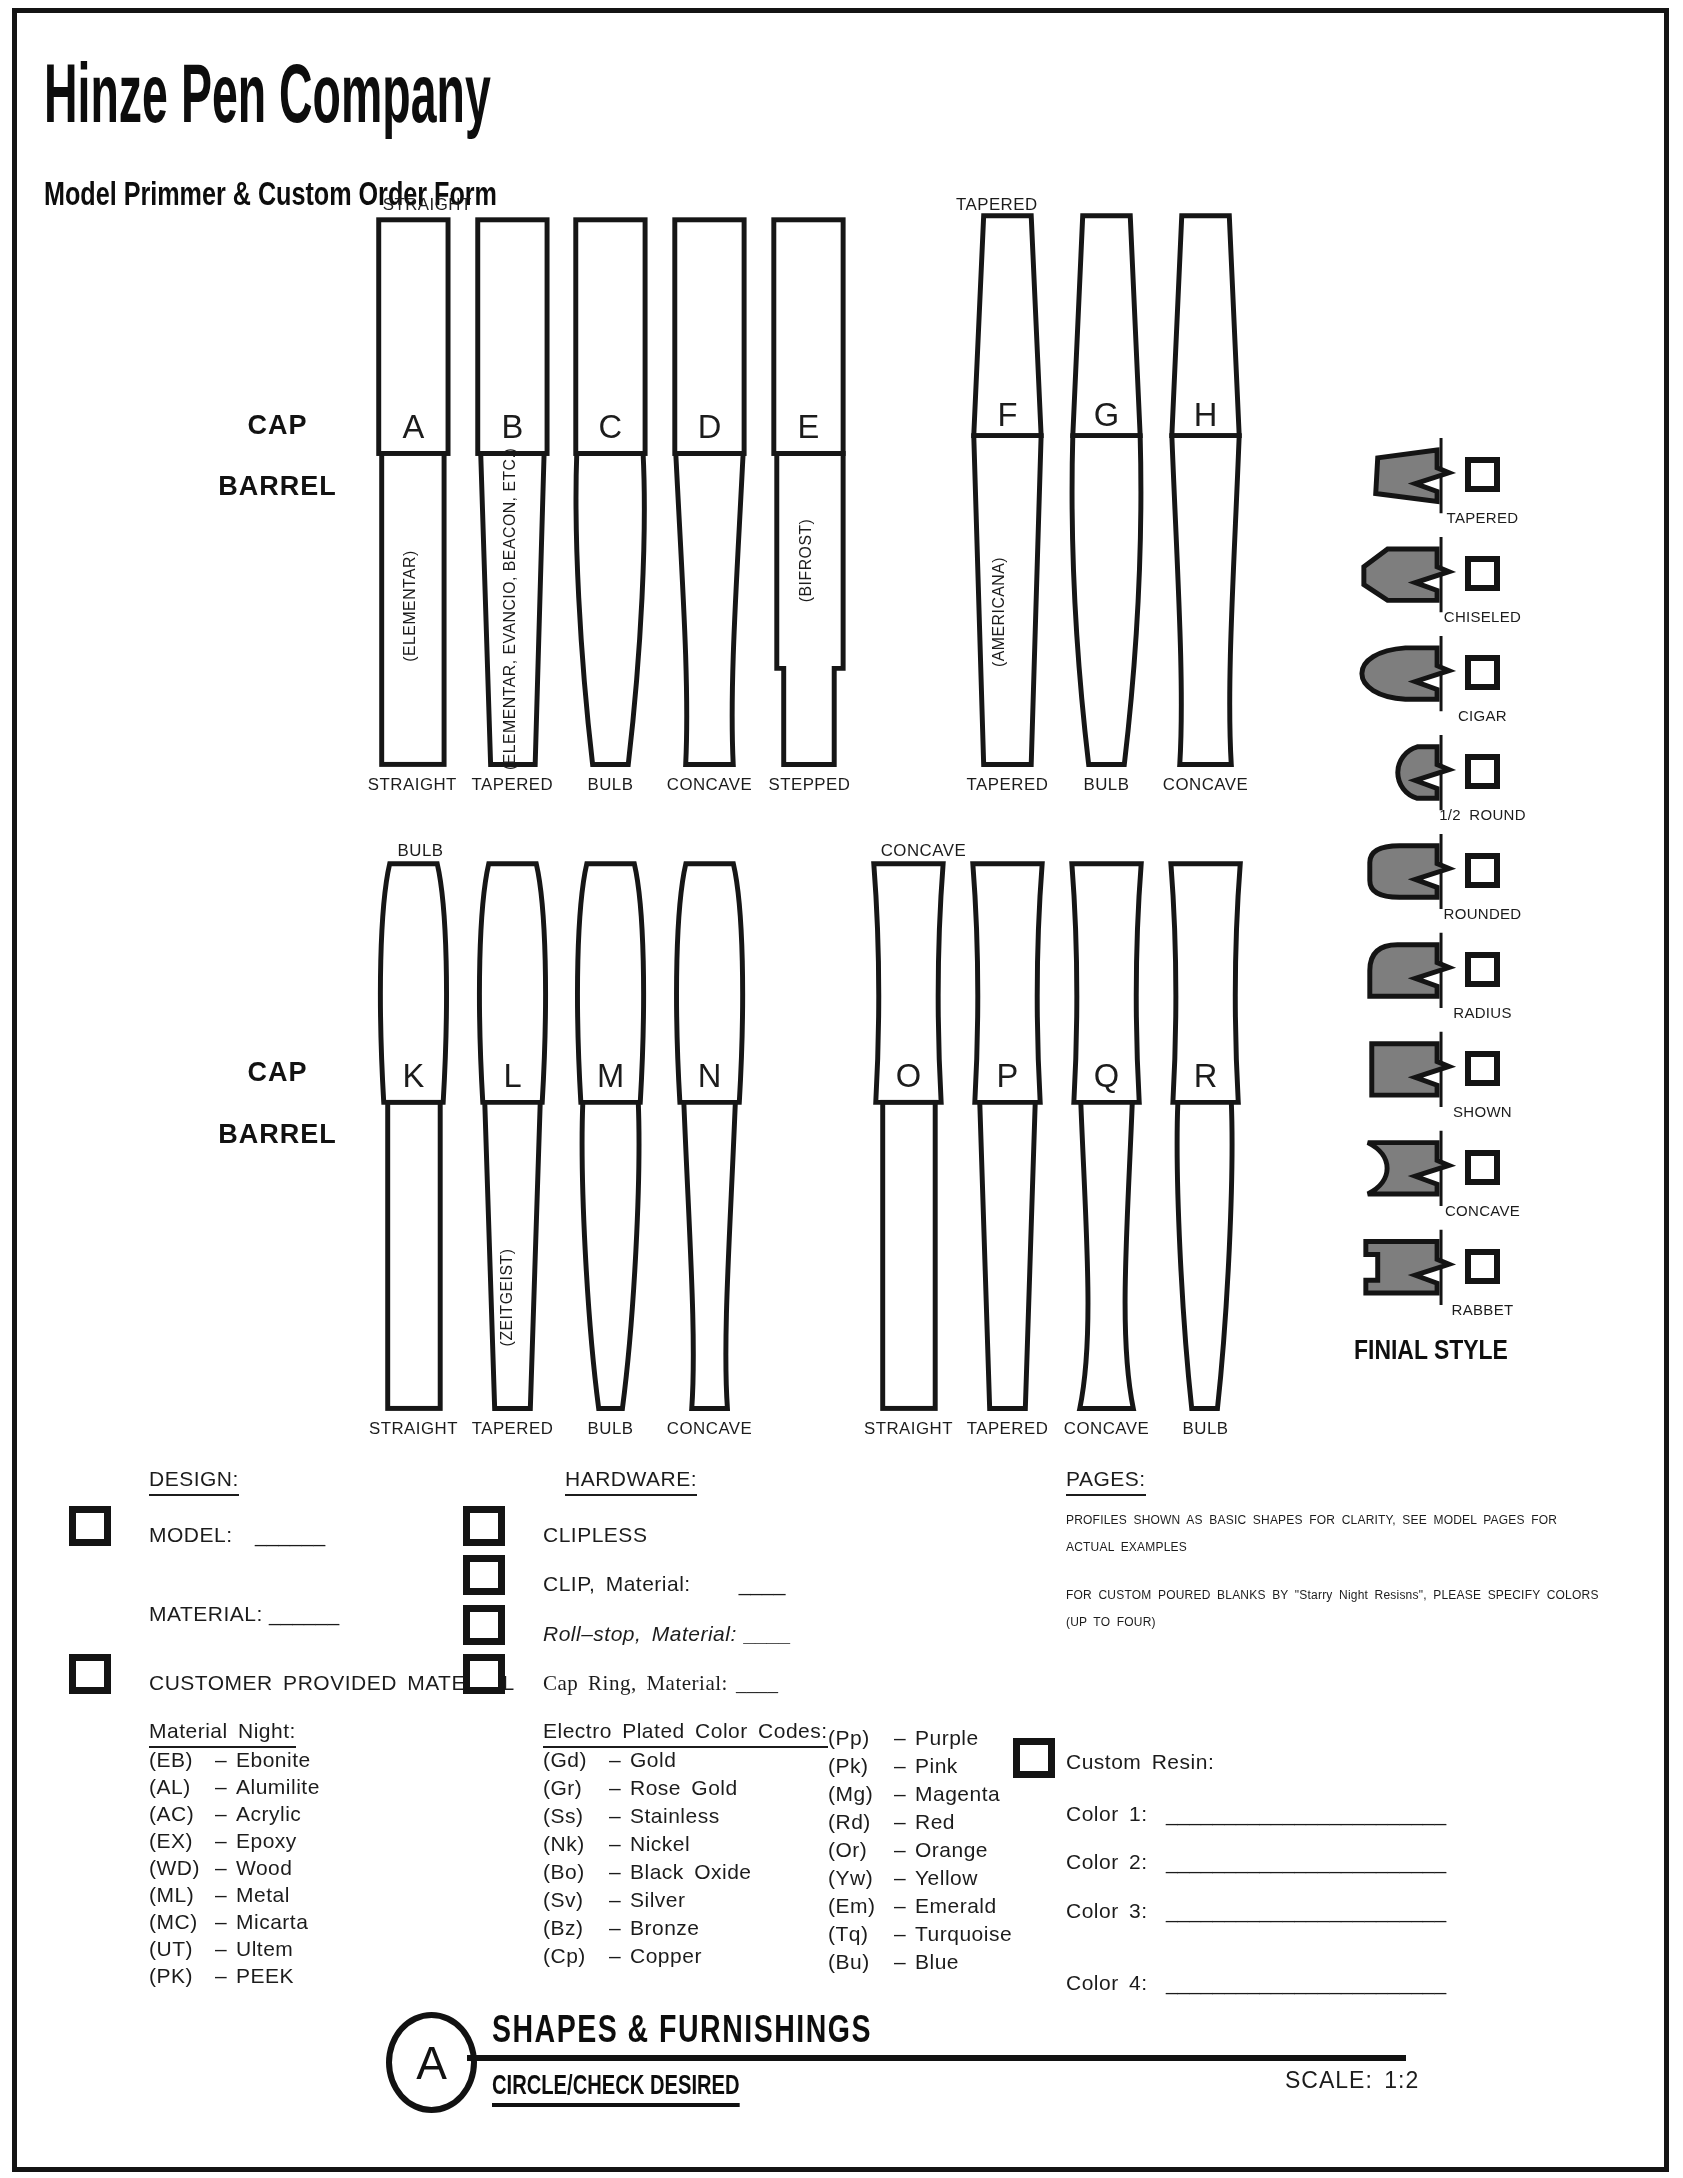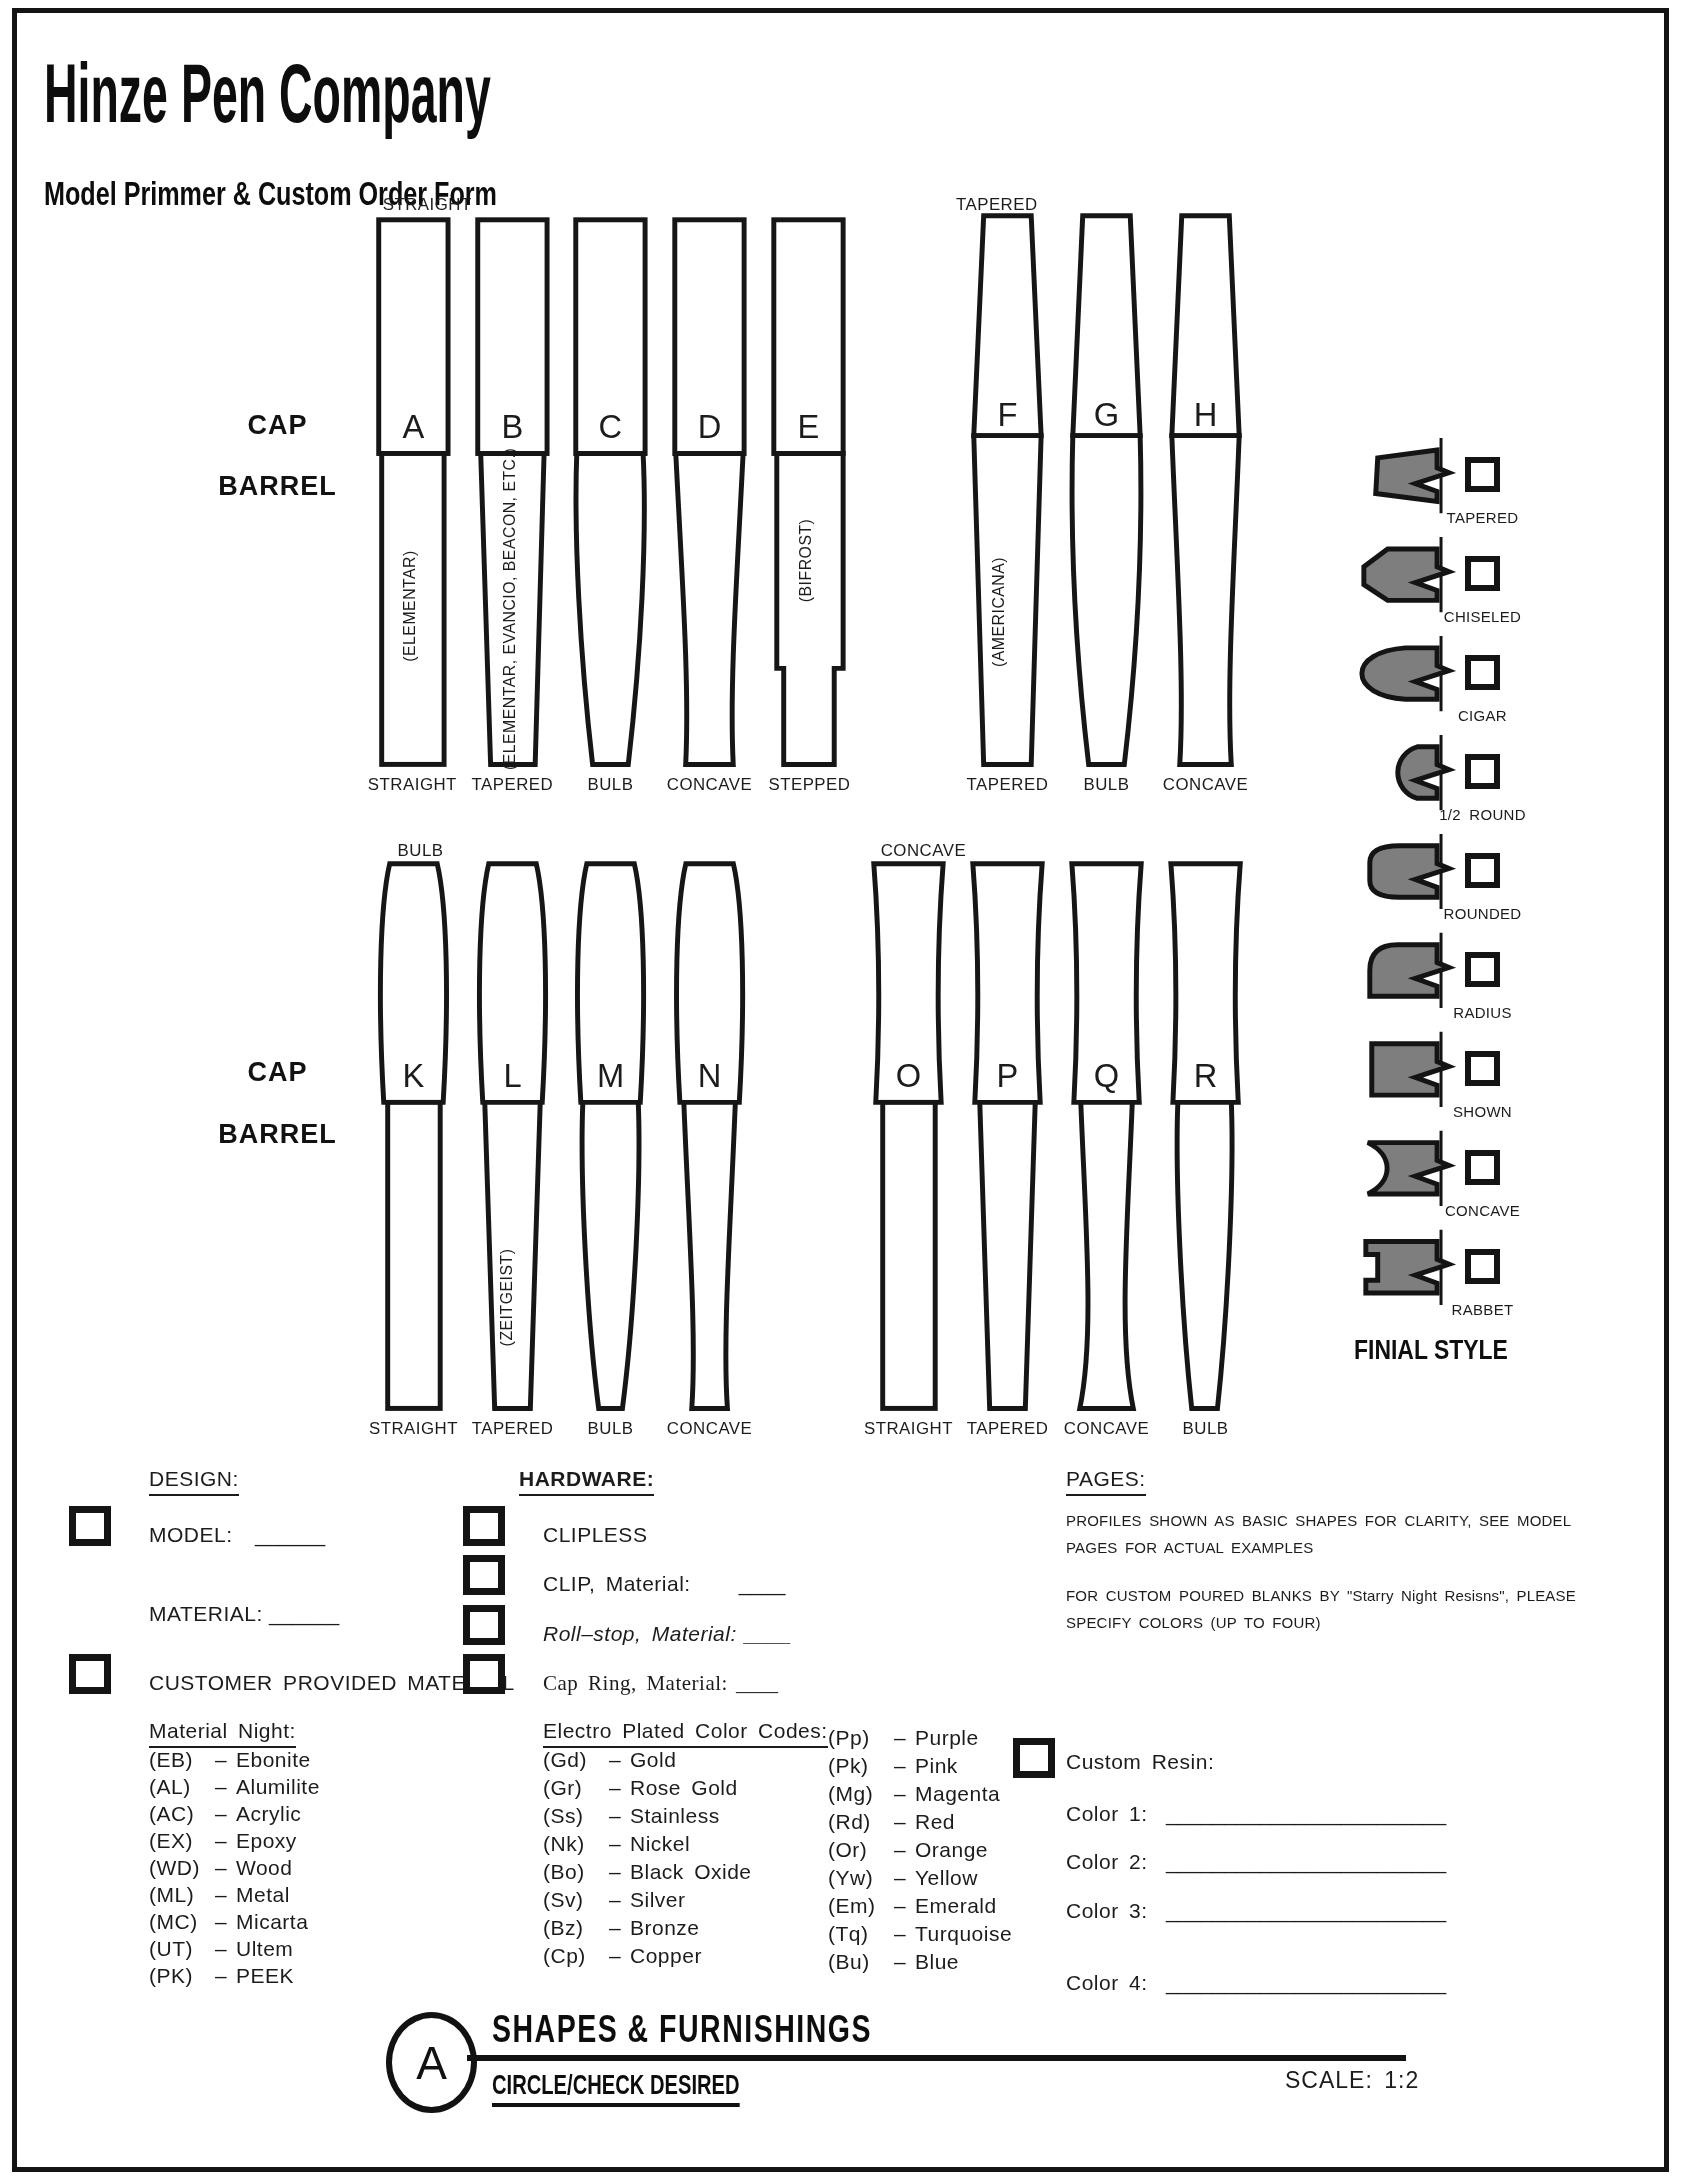--- a/index.html
+++ b/index.html
@@ -16,21 +16,21 @@
   .heading{font-size:21px;border-bottom:2px solid #1c1c1c;padding-bottom:3px;display:inline-block;white-space:nowrap;}
   .formtext{font-size:21px;white-space:nowrap;}
   .blank{letter-spacing:0;word-spacing:0;}
   .cbox{width:28px;height:26px;border:7px solid #141414;background:#fff;}
   .fin-box{width:23px;height:23px;border:6px solid #141414;background:#fff;}
   .fin-label{width:139px;text-align:center;font-size:15px;letter-spacing:0.3px;white-space:nowrap;}
   .fin-title{font-size:27px;font-weight:bold;white-space:nowrap;transform:scaleX(0.85);transform-origin:0 0;color:#0f0f0f;}
   .code-block{font-size:21px;line-height:27px;white-space:nowrap;}
   .code-block .code{display:inline-block;min-width:57px;}
   .code-block .sep{display:inline-block;min-width:30px;text-align:center;}
-  .notes-block{width:543px;font-size:15px;line-height:27px;letter-spacing:0.2px;word-spacing:3px;}
+  .notes-block{width:543px;font-size:12px;line-height:27px;letter-spacing:0.2px;word-spacing:3px;}
   .notes-block p{margin:0 0 21px 0;}
   .resin-row{white-space:nowrap;font-size:21px;}
   .circle-a{width:79px;height:89px;border:6px solid #121212;border-radius:50%;
             display:flex;align-items:center;justify-content:center;font-size:46px;color:#121212;}
   .sheet-title{font-size:38px;font-weight:bold;letter-spacing:2px;white-space:nowrap;
                transform:scaleX(0.75);transform-origin:0 0;color:#0d0d0d;}
   .sheet-instr{font-size:28px;font-weight:bold;white-space:nowrap;border-bottom:4px solid #111;
                padding-bottom:2px;transform:scaleX(0.72);transform-origin:0 0;color:#0d0d0d;}
   .scale-note{font-size:23px;letter-spacing:1px;white-space:nowrap;}
   .hline{height:6px;background:#121212;}
@@ -224,21 +224,21 @@
     <div><span class="code">(AL)</span><span class="sep">–</span><span>Alumilite</span></div>
     <div><span class="code">(AC)</span><span class="sep">–</span><span>Acrylic</span></div>
     <div><span class="code">(EX)</span><span class="sep">–</span><span>Epoxy</span></div>
     <div><span class="code">(WD)</span><span class="sep">–</span><span>Wood</span></div>
     <div><span class="code">(ML)</span><span class="sep">–</span><span>Metal</span></div>
     <div><span class="code">(MC)</span><span class="sep">–</span><span>Micarta</span></div>
     <div><span class="code">(UT)</span><span class="sep">–</span><span>Ultem</span></div>
     <div><span class="code">(PK)</span><span class="sep">–</span><span>PEEK</span></div>
   </div>
 
-  <div class="abs cad heading" style="left:519px;top:1467px;font-weight:bold;">HARDWARE:</div>
+  <div class="abs cad heading" style="left:565px;top:1467px;">HARDWARE:</div>
   <div class="abs cbox" style="left:463px;top:1506px;"></div>
   <div class="abs cbox" style="left:463px;top:1555px;"></div>
   <div class="abs cbox" style="left:463px;top:1605px;"></div>
   <div class="abs cbox" style="left:463px;top:1654px;"></div>
   <div class="abs cad formtext" style="left:543px;top:1523px;">CLIPLESS</div>
   <div class="abs cad formtext" style="left:543px;top:1572px;"><span>CLIP, Material:</span><span class="blank" style="margin-left:48px;">____</span></div>
   <div class="abs cad formtext" style="left:543px;top:1622px;font-style:italic;"><span>Roll–stop, Material:</span><span class="blank" style="margin-left:8px;">____</span></div>
   <div class="abs cad formtext" style="left:543px;top:1671px;font-family:Liberation Serif, serif;"><span>Cap Ring, Material:</span><span class="blank" style="margin-left:8px;">____</span></div>
 
   <div class="abs cad heading" style="left:543px;top:1719px;">Electro Plated Color Codes:</div>

